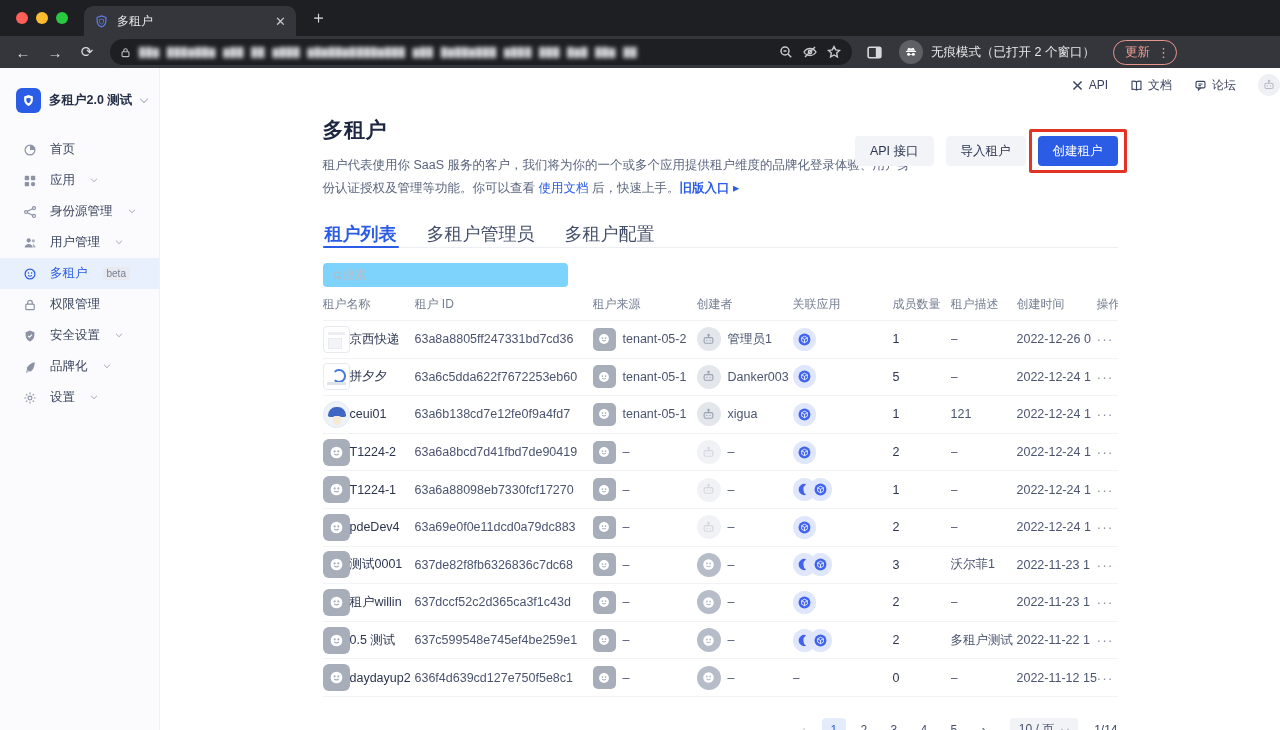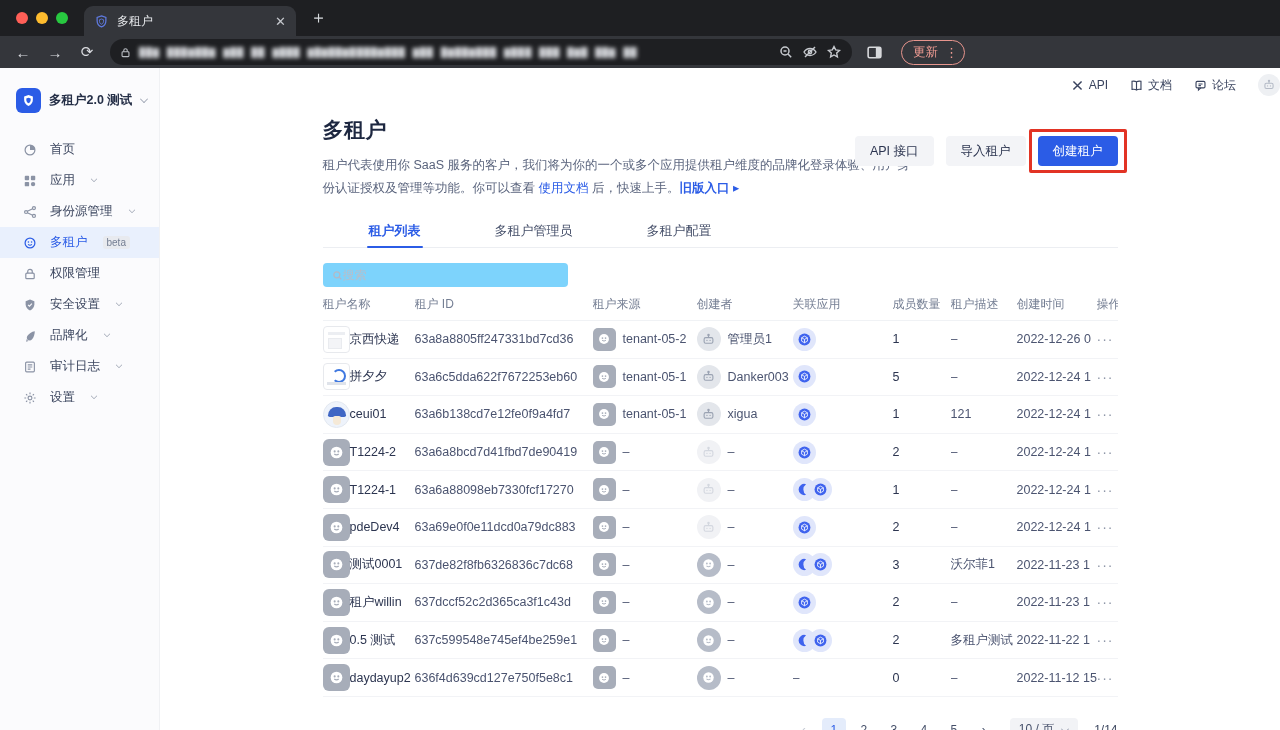--- a/index.html
+++ b/index.html
@@ -76,21 +76,21 @@
   .head-btns { position:absolute; right:0; top:34px; display:flex; gap:12px; align-items:center; }
   .btn { height:30px; border:none; border-radius:4px; font-size:12.5px; padding:0 15px;
     font-family:inherit; cursor:pointer; white-space:nowrap; }
   .btn.ghost { background:#f3f4f7; color:#2c3550; }
   .btn.primary { background:#2b5ce6; color:#fff; }
   .create-wrap { position:relative; }
   .annotation { position:absolute; inset:-7px -9px; border:3px solid #e23324; border-radius:2px;
     pointer-events:none; }
 
   .tabs { display:flex; gap:26px; margin-top:16px; border-bottom:1px solid #eceef2; }
-  .tabitem { font-size:13px; color:#454f69; padding:6px 2px 7px; cursor:pointer; position:relative;margin-left:44px; }
+  .tabitem { font-size:18px; color:#454f69; padding:6px 2px 1px; cursor:pointer; position:relative; }
   .tabitem.active { color:#2b5ce6; font-weight:bold; }
   .tabitem.active::after { content:""; position:absolute; left:0; right:0; bottom:-1px; height:2px;
     background:#2b5ce6; border-radius:1px; }
 
   .searchbox { margin-top:15px; width:245px; height:24px; background:#7dd3fc; border-radius:4px;
     display:flex; align-items:center; padding:0 9px; }
   .searchbox svg { width:11px; height:11px; color:#b3b9c6; flex:0 0 auto; }
   .searchbox input { border:none; outline:none; background:transparent; font-size:12px; flex:1;
     color:#2c3550; font-family:inherit; }
   .searchbox input::placeholder { color:#b8bec9; }
@@ -193,20 +193,32 @@
         </svg>
       <svg class="pillicon" viewBox="0 0 16 16" fill="none" stroke="currentColor" stroke-width="1.4">
           <path d="M8 2.5l1.7 3.4 3.8.5-2.8 2.7.7 3.8L8 11l-3.4 1.9.7-3.8L2.5 6.4l3.8-.5z"></path>
         </svg>
     </div>
     <svg class="panelicon" viewBox="0 0 16 16" fill="none" stroke="currentColor" stroke-width="1.5">
         <rect x="2" y="3" width="12" height="10" rx="1.5"></rect>
         <path d="M10 3v10"></path>
         <rect x="10" y="3" width="4" height="10" fill="currentColor" stroke="none" rx="1"></rect>
       </svg>
+    <div class="incog">
+      <span class="badge">
+        <svg width="14" height="14" viewBox="0 0 24 24" fill="#fff">
+            <path d="M5 10h14l-1.8-4.2a1.5 1.5 0 0 0-1.9-.8L12 6.2 8.7 5a1.5 1.5 0 0 0-1.9.8z"></path>
+            <rect x="3" y="10.4" width="18" height="1.6" rx=".8"></rect>
+            <circle cx="8" cy="16" r="2.6"></circle>
+            <circle cx="16" cy="16" r="2.6"></circle>
+            <path d="M10.6 15.4h2.8v1.2h-2.8z"></path>
+          </svg>
+      </span>
+      <span class="txt">无痕模式（已打开 2 个窗口）</span>
+    </div>
     <div class="updatepill">
       <span>更新</span>
       <span class="dots">⋮</span>
     </div>
   </div>
 </div>
 
 <div class="app">
   <aside>
     <div class="logo-row">
@@ -240,20 +252,30 @@
         <div class="side-item" style="margin-bottom: 0px; height: 31px;">
           <span class="ic"><svg viewBox="0 0 16 16" fill="none" stroke="currentColor" stroke-width="1.4">
               <circle cx="12.5" cy="3.5" r="1.7"></circle>
               <circle cx="3.5" cy="8" r="1.7"></circle>
               <circle cx="12.5" cy="12.5" r="1.7"></circle>
               <path d="M5 7.2l6-2.9M5 8.8l6 2.9"></path>
             </svg></span>
           <span class="lbl">身份源管理</span>
           <span class="chev"></span>
         </div>
+        <div class="side-item" style="margin-bottom: 0px; height: 31px;">
+          <span class="ic"><svg viewBox="0 0 16 16" fill="currentColor">
+              <circle cx="6.5" cy="5" r="2.4"></circle>
+              <path d="M1.8 13c.4-2.5 2.3-4 4.7-4s4.3 1.5 4.7 4z"></path>
+              <circle cx="11.8" cy="5.5" r="1.8" opacity=".7"></circle>
+              <path d="M11 9.4c1.9.2 3.1 1.5 3.4 3.6h-2.6" opacity=".7"></path>
+            </svg></span>
+          <span class="lbl">用户管理</span>
+          <span class="chev"></span>
+        </div>
         <div class="side-item active" style="margin-bottom: 0px; height: 31px;">
           <span class="ic"><svg viewBox="0 0 16 16" fill="none" stroke="currentColor" stroke-width="1.4">
               <circle cx="8" cy="8" r="5.6"></circle>
               <circle cx="6.2" cy="6.8" r=".9" fill="currentColor" stroke="none"></circle>
               <circle cx="9.8" cy="6.8" r=".9" fill="currentColor" stroke="none"></circle>
               <path d="M5.8 9.5c1.3 1.2 3.1 1.2 4.4 0" stroke-width="1.2"></path>
             </svg></span>
           <span class="lbl">多租户</span>
           <span class="beta">beta</span>
         </div>
@@ -271,28 +293,20 @@
             </svg></span>
           <span class="lbl">安全设置</span>
           <span class="chev"></span>
         </div>
         <div class="side-item" style="margin-bottom: 0px; height: 31px;">
           <span class="ic"><svg viewBox="0 0 16 16" fill="currentColor">
               <path d="M13.5 2.5c-3.5.5-7 2.8-8.6 5.6-1 1.7-.6 3.6.9 4.6 1.5 1 3.4.6 4.6-.9 1.9-2.4 3-5.8 3.1-9.3z"></path>
               <path d="M4.5 11.5c-.8.8-1.2 2-1.1 3 1-.1 2.2-.4 3-1.2z" opacity=".7"></path>
             </svg></span>
           <span class="lbl">品牌化</span>
-          <span class="chev"></span>
-        </div>
-        <div class="side-item" style="margin-bottom: 0px; height: 31px;">
-          <span class="ic"><svg viewBox="0 0 16 16" fill="none" stroke="currentColor" stroke-width="1.3">
-              <rect x="3" y="2.4" width="10" height="11.2" rx="1.2"></rect>
-              <path d="M5.4 5.6h5.2M5.4 8h5.2M5.4 10.4h3.2"></path>
-            </svg></span>
-          <span class="lbl">审计日志</span>
           <span class="chev"></span>
         </div>
         <div class="side-item" style="margin-bottom: 0px; height: 31px;">
           <span class="ic"><svg viewBox="0 0 16 16" fill="none" stroke="currentColor" stroke-width="1.3">
               <circle cx="8" cy="8" r="2.2"></circle>
               <path d="M8 1.6v2M8 12.4v2M1.6 8h2M12.4 8h2M3.5 3.5l1.4 1.4M11.1 11.1l1.4 1.4M12.5 3.5l-1.4 1.4M4.9 11.1l-1.4 1.4"></path>
             </svg></span>
           <span class="lbl">设置</span>
           <span class="chev"></span>
         </div>

